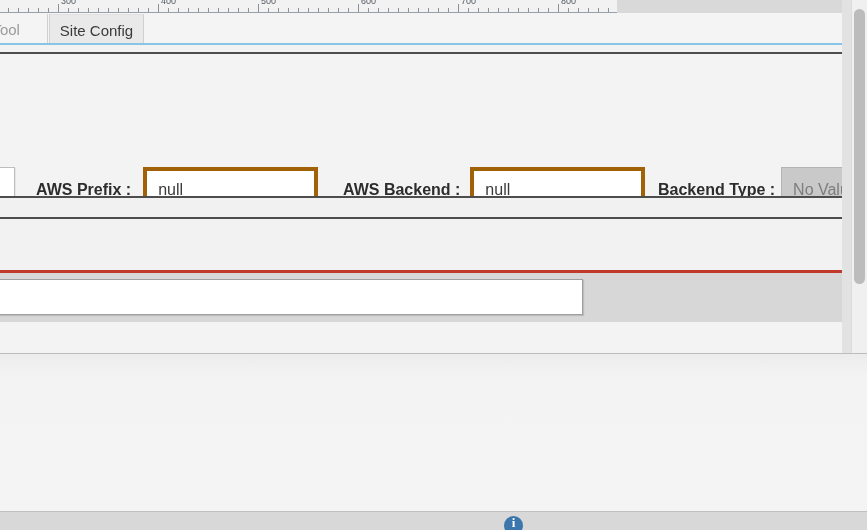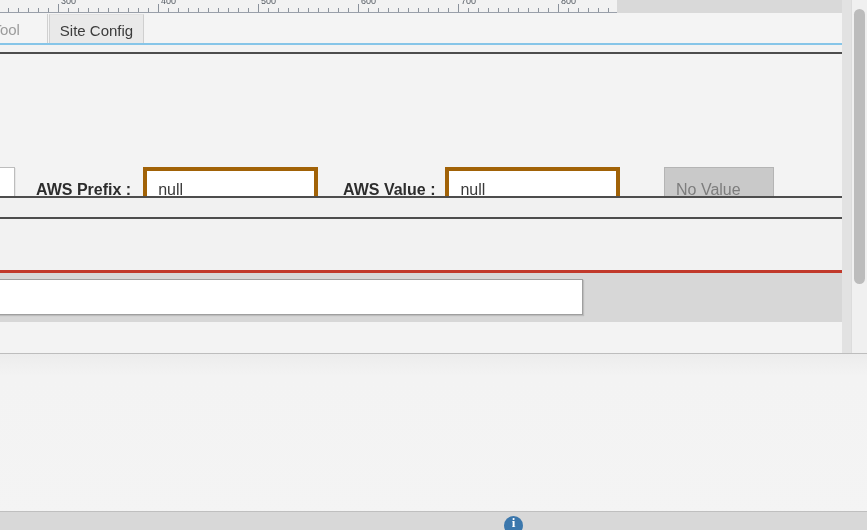--- a/index.html
+++ b/index.html
@@ -388,28 +388,29 @@
 
     <div class="field-row" style="left:36px;">
       <span class="field-label">AWS Prefix :</span>
       <div class="text-input invalid" style="width:175px; margin-left:12px;">
         <span>null</span>
         <span class="required-dot" style="left:82px;"></span>
       </div>
     </div>
 
     <div class="field-row" style="left:343px;">
-      <span class="field-label">AWS Value :</span>
+      <span class="field-label">AWS Backend :</span>
       <div class="text-input invalid" style="width:175px; margin-left:10px;">
         <span>null</span>
         <span class="required-dot" style="left:82px;"></span>
       </div>
     </div>
 
     <div class="field-row" style="left:658px;">
+      <span class="field-label">Backend Type :</span>
       <div class="select-disabled" style="width:110px; margin-left:6px;">
         <span>No Value</span>
       </div>
     </div>
 
   </div>
 
   <div class="divider-dark" style="top:196px;"></div>
   <div class="band-mid"></div>
   <div class="divider-dark" style="top:217px;"></div>

